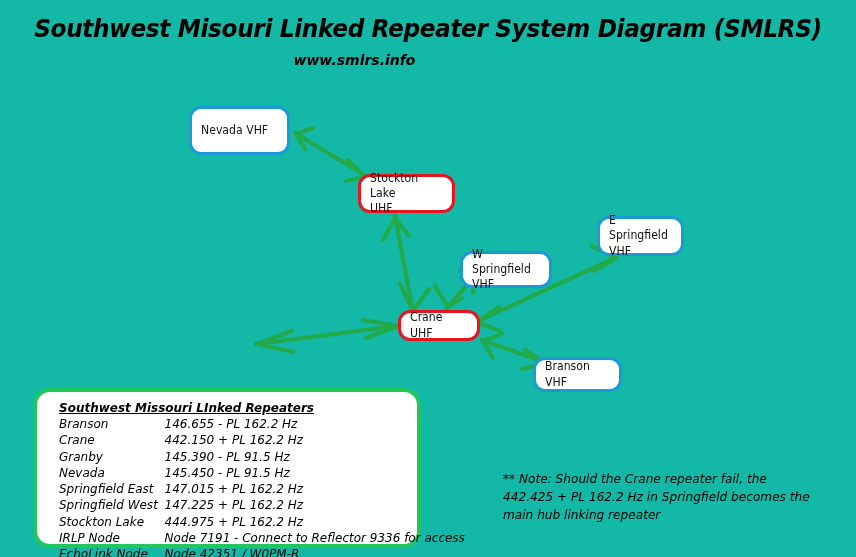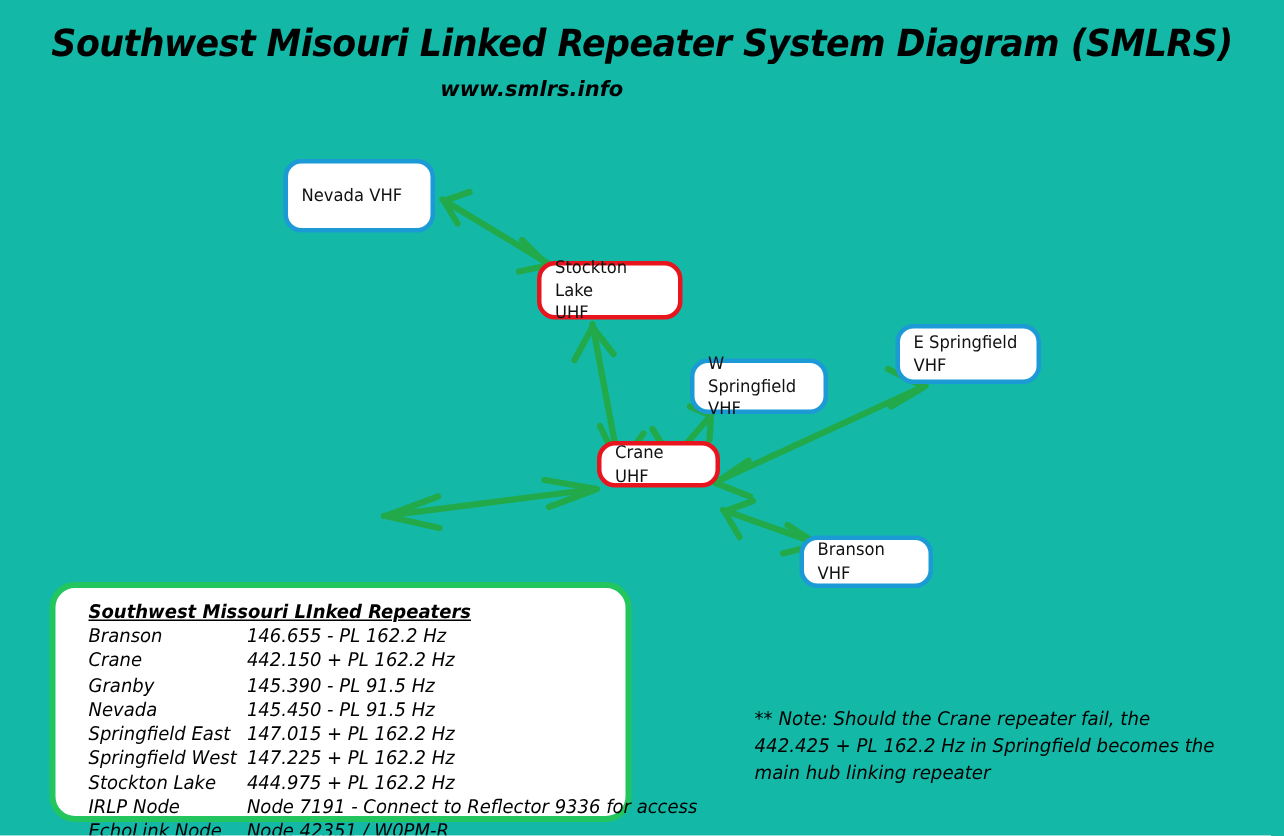--- a/index.html
+++ b/index.html
@@ -182,29 +182,29 @@
   </svg>
 
   <div class="node vhf" style="left:189px; top:106px; width:101px; height:49px;">
     <span class="label">Nevada VHF</span>
   </div>
 
   <div class="node uhf" style="left:358px; top:174px; width:97px; height:39px;">
     <span class="label">Stockton Lake<br>UHF</span>
   </div>
 
-  <div class="node vhf" style="left:597px; top:216px; width:97px; height:40px;">
+  <div class="node vhf" style="left:597px; top:216px; width:87px; height:40px;">
     <span class="label">E Springfield<br>VHF</span>
   </div>
 
-  <div class="node vhf" style="left:460px; top:239px; width:92px; height:37px;">
+  <div class="node vhf" style="left:460px; top:251px; width:92px; height:37px;">
     <span class="label">W Springfield<br>VHF</span>
   </div>
 
-  <div class="node uhf" style="left:398px; top:294px; width:82px; height:31px;">
+  <div class="node uhf" style="left:398px; top:310px; width:82px; height:31px;">
     <span class="label">Crane UHF</span>
   </div>
 
 
   <div class="node vhf" style="left:533px; top:357px; width:89px; height:35px;">
     <span class="label">Branson VHF</span>
   </div>
 
   <div id="legend">
     <div id="legend-title">Southwest Missouri LInked Repeaters</div>

